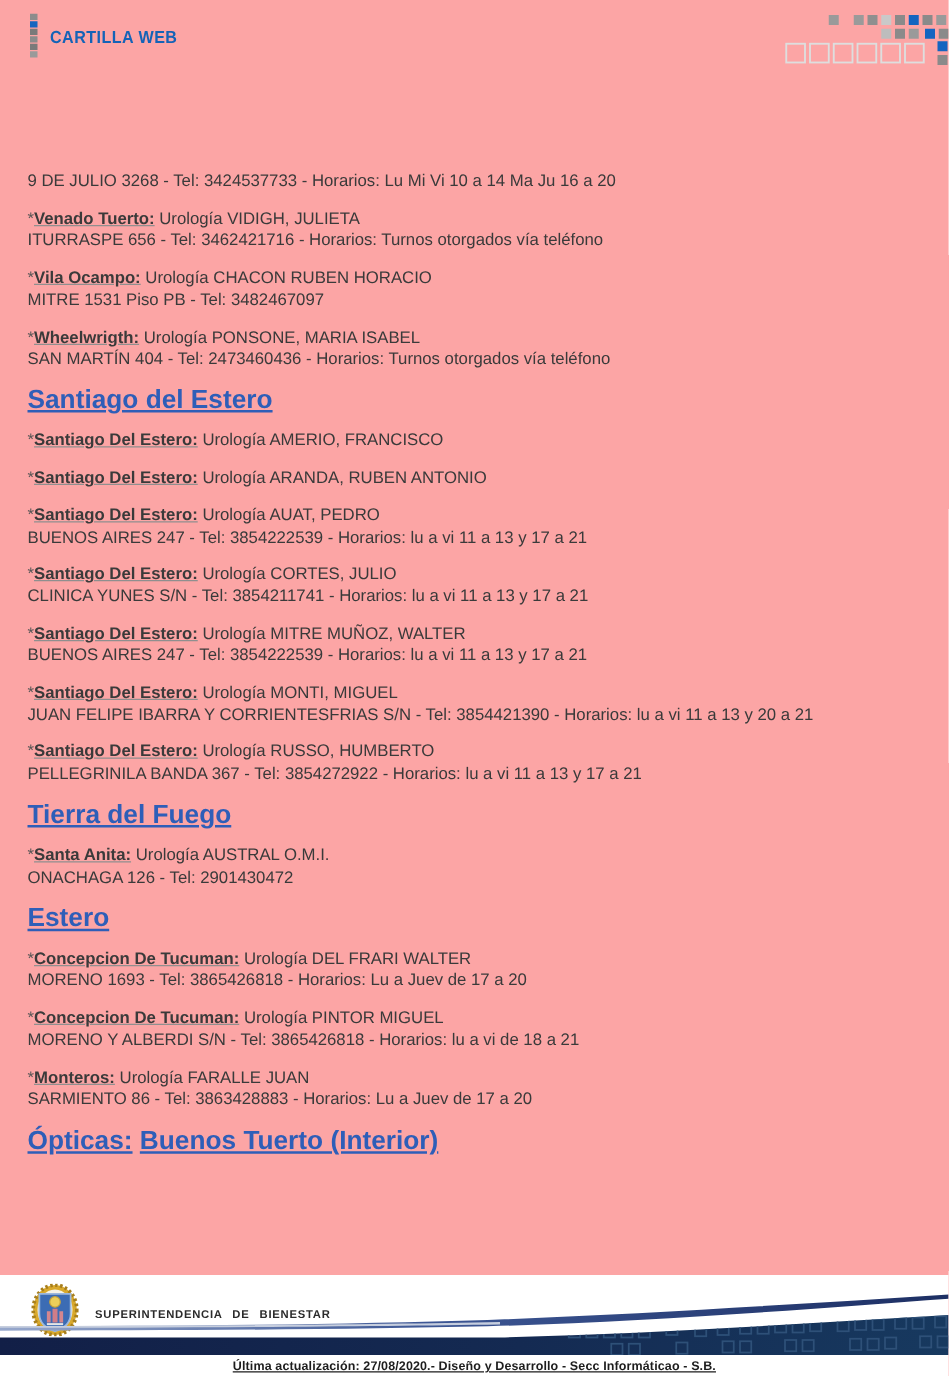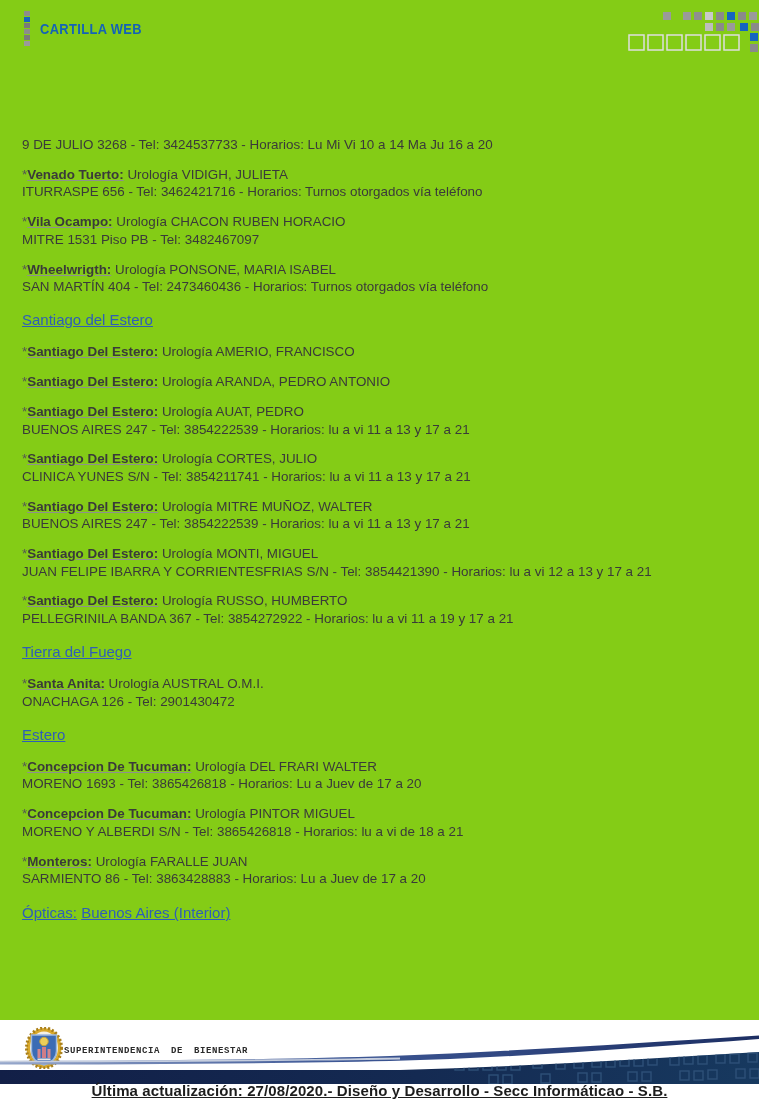--- a/index.html
+++ b/index.html
@@ -1,52 +1,52 @@
 <!DOCTYPE html>
 <html><head>
 <meta charset="utf-8">
 <style>
   html,body{margin:0;padding:0;background:#fff;}
   .page{
-    position:relative;width:759px;height:1101px;background:#84cc16;overflow:hidden;
+    position:relative;width:759px;height:1101px;background:#fca5a5;overflow:hidden;
     font-family:"Liberation Sans",sans-serif;color:#3a3a3a;
   }
   
   .hdr{position:absolute;top:0;left:0;right:0;height:60px;}
   .brandmark{position:absolute;left:24px;top:11px;width:7px;}
   .brandmark .sq{width:6px;height:5px;margin-bottom:1px;}
   .brand{
     position:absolute;left:40px;top:21px;
     font-size:14px;font-weight:bold;letter-spacing:.4px;color:#1463b7;
     transform:scaleX(.92);transform-origin:left center;white-space:nowrap;
   }
   .deco{position:absolute;right:0;top:7px;}
   
   .content{position:absolute;left:22px;top:136px;right:16px;font-size:13.4px;line-height:17.4px;}
   .entry{margin:0 0 12.5px 0;}
   .entry .star{font-weight:normal;color:#555;}
   .entry .city{font-weight:bold;text-decoration:underline;text-decoration-color:#8f8f8f;}
   h2.sec{
-    font-size:15px;line-height:20px;color:#2e5eb8;margin:15px 0 13px 0;
-    font-weight:normal;
+    font-size:21px;line-height:20px;color:#2e5eb8;margin:15px 0 13px 0;
+    font-weight:bold;
   }
   h2.sec span{text-decoration:underline;}
   h2.final{margin-top:16px;}
   
   .footer{position:absolute;left:0;right:0;bottom:0;height:81px;background:#fff;}
   .crest{position:absolute;left:25px;top:7px;}
   .orgname{
-    position:absolute;left:64px;top:26px;
-    font-family:Liberation Mono, monospace;font-size:9px;font-weight:bold;
+    position:absolute;left:76px;top:26px;
+    font-family:Liberation Sans, sans-serif;font-size:9px;font-weight:bold;
     letter-spacing:.6px;word-spacing:5px;color:#2b2b2b;white-space:nowrap;
   }
   .wave{position:absolute;left:0;bottom:16px;}
   .updateline{
     position:absolute;left:0;right:0;bottom:2px;text-align:center;
-    font-size:15px;font-weight:bold;color:#1d1d1d;text-decoration:underline;
+    font-size:10px;font-weight:bold;color:#1d1d1d;text-decoration:underline;
     letter-spacing:.1px;
   }
 </style>
 </head>
 <body>
 
 <div class="page">
 
   <div class="hdr">
     <div class="brandmark">
@@ -114,21 +114,21 @@
       <span>Santiago del Estero</span>
     </h2>
 
     <p class="entry">
       <span class="star">*</span><span class="city">Santiago Del Estero:</span>
       <span>Urología AMERIO, FRANCISCO</span><br>
     </p>
 
     <p class="entry">
       <span class="star">*</span><span class="city">Santiago Del Estero:</span>
-      <span>Urología ARANDA, PEDRO ANTONIO</span><br>
+      <span>Urología ARANDA, RUBEN ANTONIO</span><br>
     </p>
 
     <p class="entry">
       <span class="star">*</span><span class="city">Santiago Del Estero:</span>
       <span>Urología AUAT, PEDRO</span><br>
       <span>BUENOS AIRES 247 - Tel: 3854222539 - Horarios: lu a vi 11 a 13 y 17 a 21</span>
     </p>
 
 
     <p class="entry">
@@ -139,27 +139,27 @@
 
     <p class="entry">
       <span class="star">*</span><span class="city">Santiago Del Estero:</span>
       <span>Urología MITRE MUÑOZ, WALTER</span><br>
       <span>BUENOS AIRES 247 - Tel: 3854222539 - Horarios: lu a vi 11 a 13 y 17 a 21</span>
     </p>
 
     <p class="entry">
       <span class="star">*</span><span class="city">Santiago Del Estero:</span>
       <span>Urología MONTI, MIGUEL</span><br>
-      <span>JUAN FELIPE IBARRA Y CORRIENTESFRIAS S/N - Tel: 3854421390 - Horarios: lu a vi 12 a 13 y 17 a 21</span>
+      <span>JUAN FELIPE IBARRA Y CORRIENTESFRIAS S/N - Tel: 3854421390 - Horarios: lu a vi 11 a 13 y 20 a 21</span>
     </p>
 
     <p class="entry">
       <span class="star">*</span><span class="city">Santiago Del Estero:</span>
       <span>Urología RUSSO, HUMBERTO</span><br>
-      <span>PELLEGRINILA BANDA 367 - Tel: 3854272922 - Horarios: lu a vi 11 a 19 y 17 a 21</span>
+      <span>PELLEGRINILA BANDA 367 - Tel: 3854272922 - Horarios: lu a vi 11 a 13 y 17 a 21</span>
     </p>
 
     <h2 class="sec">
       <span>Tierra del Fuego</span>
     </h2>
 
     <p class="entry">
       <span class="star">*</span><span class="city">Santa Anita:</span>
       <span>Urología AUSTRAL O.M.I.</span><br>
       <span>ONACHAGA 126 - Tel: 2901430472</span>
@@ -182,21 +182,21 @@
     </p>
 
     <p class="entry">
       <span class="star">*</span><span class="city">Monteros:</span>
       <span>Urología FARALLE JUAN</span><br>
       <span>SARMIENTO 86 - Tel: 3863428883 - Horarios: Lu a Juev de 17 a 20</span>
     </p>
 
     <h2 class="sec final">
       <span>Ópticas:</span>
-      <span>Buenos Aires (Interior)</span>
+      <span>Buenos Tuerto (Interior)</span>
     </h2>
 
   </div>
 
   <div class="footer">
 
     <svg class="crest" width="38" height="42" viewBox="0 0 38 42">
       <ellipse cx="19" cy="21" rx="17.5" ry="20" fill="#d9a92c"></ellipse>
       <ellipse cx="19" cy="21" rx="17.5" ry="20" fill="none" stroke="#a87f1c" stroke-width="3" stroke-dasharray="2 2"></ellipse>
       <ellipse cx="19" cy="21" rx="14" ry="16.5" fill="#f5f2e8"></ellipse>

